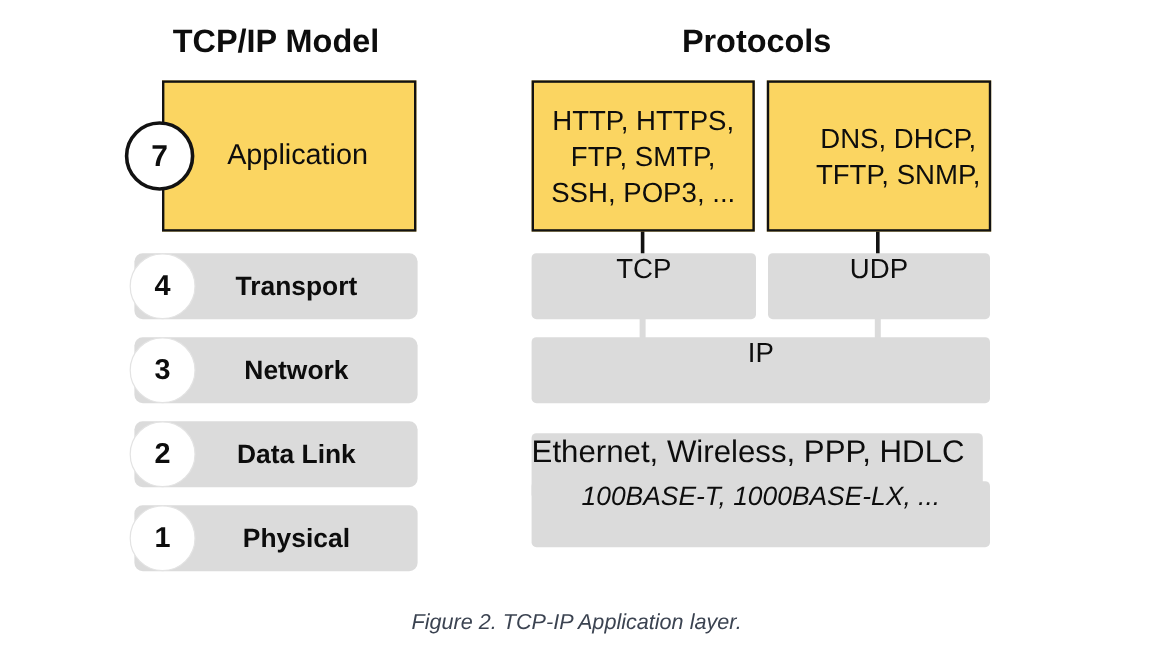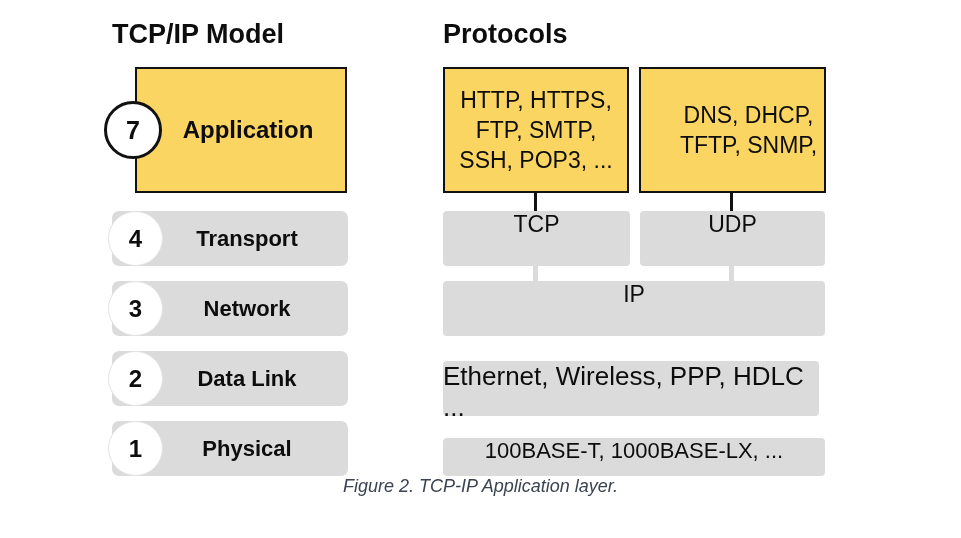--- a/index.html
+++ b/index.html
@@ -16,35 +16,35 @@
   }
   .canvas{
     position:relative;
     width:961px;height:538px;
     background:#ffffff;
     overflow:hidden;
   }
   .col-title{
     position:absolute;top:20px;height:30px;
     font-size:27px;font-weight:bold;line-height:28px;
-    color:var(--ink);
+    text-align:center;color:var(--ink);
   }
   .title-left{left:112px;width:236px;}
   .title-right{left:443px;width:375px;}
 
   
   .app-box{
     position:absolute;left:135px;top:67px;width:212px;height:126px;
     background:var(--highlight);
     border:2.5px solid #121212;
     display:flex;align-items:center;justify-content:center;
     z-index:2;
   }
   .app-box .label{
-    font-size:24px;font-weight:bold;padding-left:14px;
+    font-size:24px;font-weight:normal;padding-left:14px;
   }
   .badge7{
     position:absolute;left:104px;top:101px;width:58px;height:58px;
     background:#ffffff;border:3px solid #121212;border-radius:50%;
     display:flex;align-items:center;justify-content:center;
     font-size:25px;font-weight:bold;z-index:3;
   }
   .layer-row{
     position:absolute;left:112px;width:236px;height:55px;
     background:var(--row-gray);border-radius:7px;
@@ -75,35 +75,35 @@
   .proto-app-2{left:639px;width:187px;padding-left:32px;}
   .proto-box{
     position:absolute;background:var(--row-gray);border-radius:4px;
     display:flex;align-items:flex-start;justify-content:center;
     font-size:23px;z-index:2;
   }
   .proto-tcp{left:443px;top:211px;width:187px;height:55px;}
   .proto-udp{left:640px;top:211px;width:185px;height:55px;}
   .proto-ip{left:443px;top:281px;width:382px;height:55px;}
   .proto-dl{left:443px;top:351px;width:376px;height:55px;font-size:26px;margin-top:10px;}
-  .proto-ph{left:443px;top:438px;width:382px;height:38px;font-size:22px;}
+  .proto-ph{left:443px;top:401px;width:382px;height:55px;font-size:22px;font-style:italic;}
 
   .connector-black{
     position:absolute;width:3px;height:22px;top:190px;
     background:#121212;z-index:1;
   }
   .conn-b1{left:534px;} .conn-b2{left:730px;}
   .connector-gray{
     position:absolute;width:5px;height:18px;top:264px;
     background:var(--row-gray);z-index:1;
   }
   .conn-g1{left:533px;} .conn-g2{left:729px;}
 
   .figure-caption{
-    position:absolute;left:0;top:476px;width:961px;
+    position:absolute;left:0;top:508px;width:961px;
     text-align:center;font-style:italic;font-size:18px;
     color:var(--caption);
   }
 </style>
 </head>
 <body>
 
 <div class="canvas">
 
   <div class="col-title title-left">TCP/IP Model</div>

